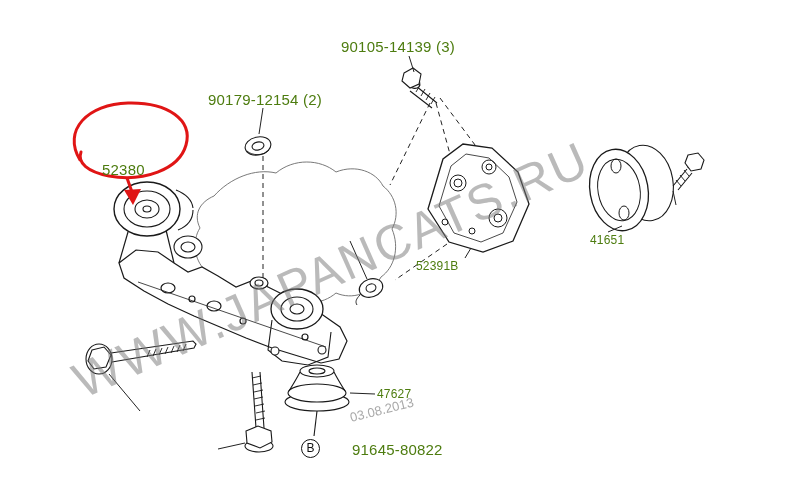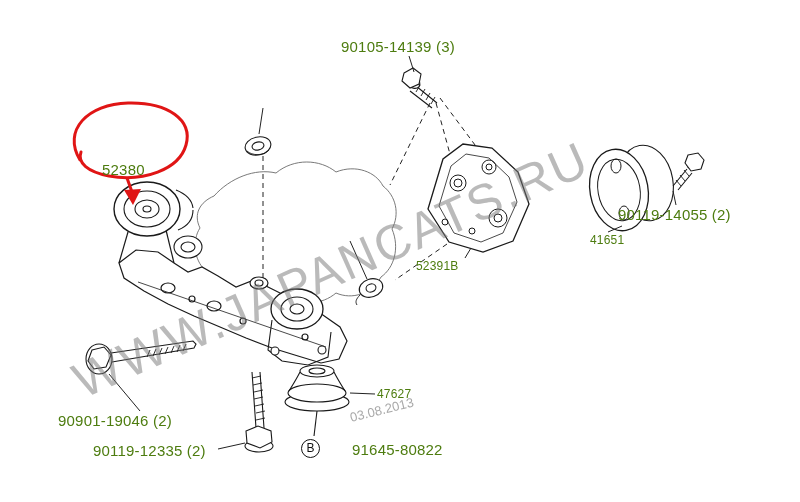--- a/index.html
+++ b/index.html
@@ -210,24 +210,22 @@
                C179,170 143,182 109,176 C88,172 77,163 81,152" fill="none" stroke="#e01515" stroke-width="3" stroke-linecap="round"></path>
       <line x1="127" y1="178" x2="132" y2="192" stroke="#e01515" stroke-width="3"></line>
       <polygon points="124,190 141,189 133,205" fill="#e01515"></polygon>
     </g>
   </svg>
 
   <div class="watermark">WWW.JAPANCATS.RU</div>
   <div class="date-stamp">03.08.2013</div>
 
   <div class="part-label" style="left:341px;top:38px">90105-14139 (3)</div>
+  <div class="part-label" style="left:208px;top:91px">90179-12154 (2)</div>
   <div class="part-label big" style="left:102px;top:145px">52380</div>
   <div class="part-label med" style="left:416px;top:259px">52391B</div>
   <div class="part-label med" style="left:590px;top:233px">41651</div>
-  <div class="part-label" style="left:618px;top:206px">90119-14055 (2)</div>
-  <div class="part-label" style="left:58px;top:412px">90901-19046 (2)</div>
-  <div class="part-label" style="left:93px;top:442px">90119-12335 (2)</div>
   <div class="part-label med" style="left:377px;top:387px">47627</div>
   <div class="part-label" style="left:352px;top:441px">91645-80822</div>
 
   <div class="circle-marker">B</div>
 
 </div>
 
 </body></html>

